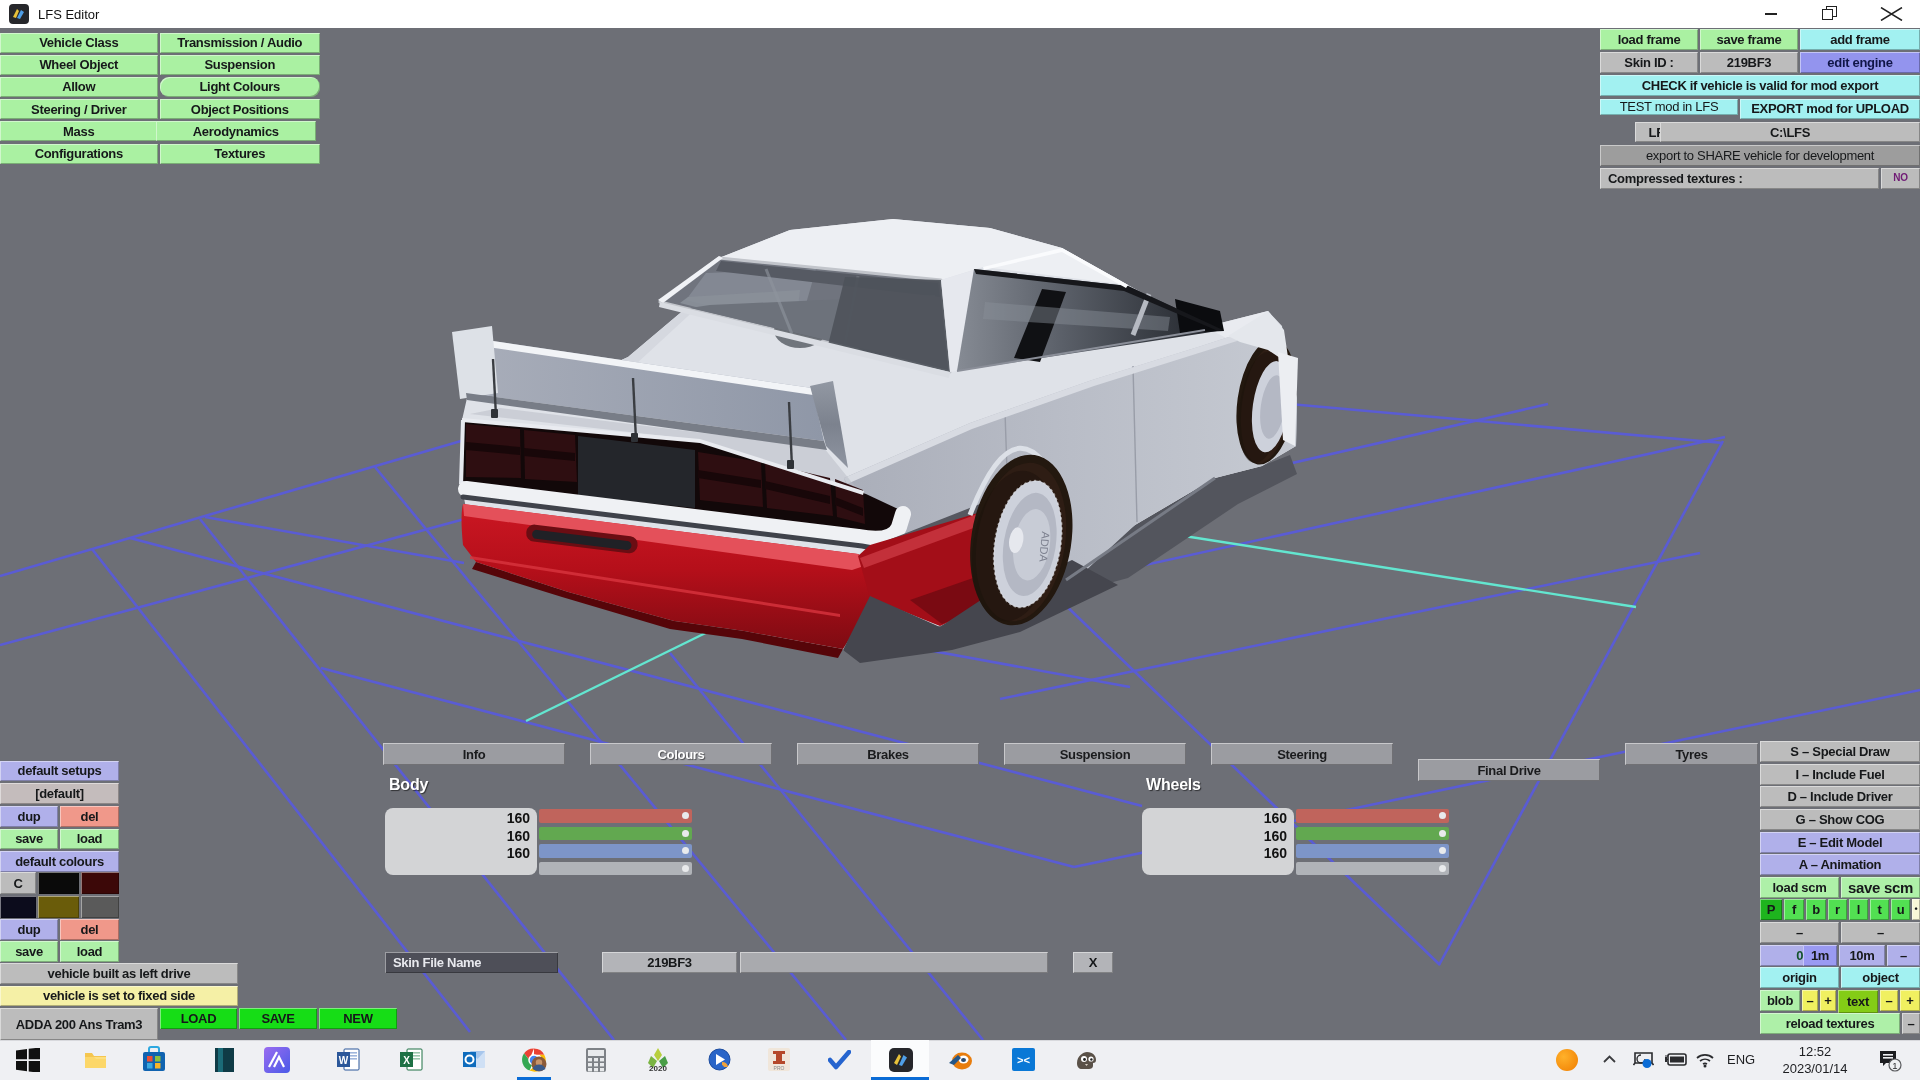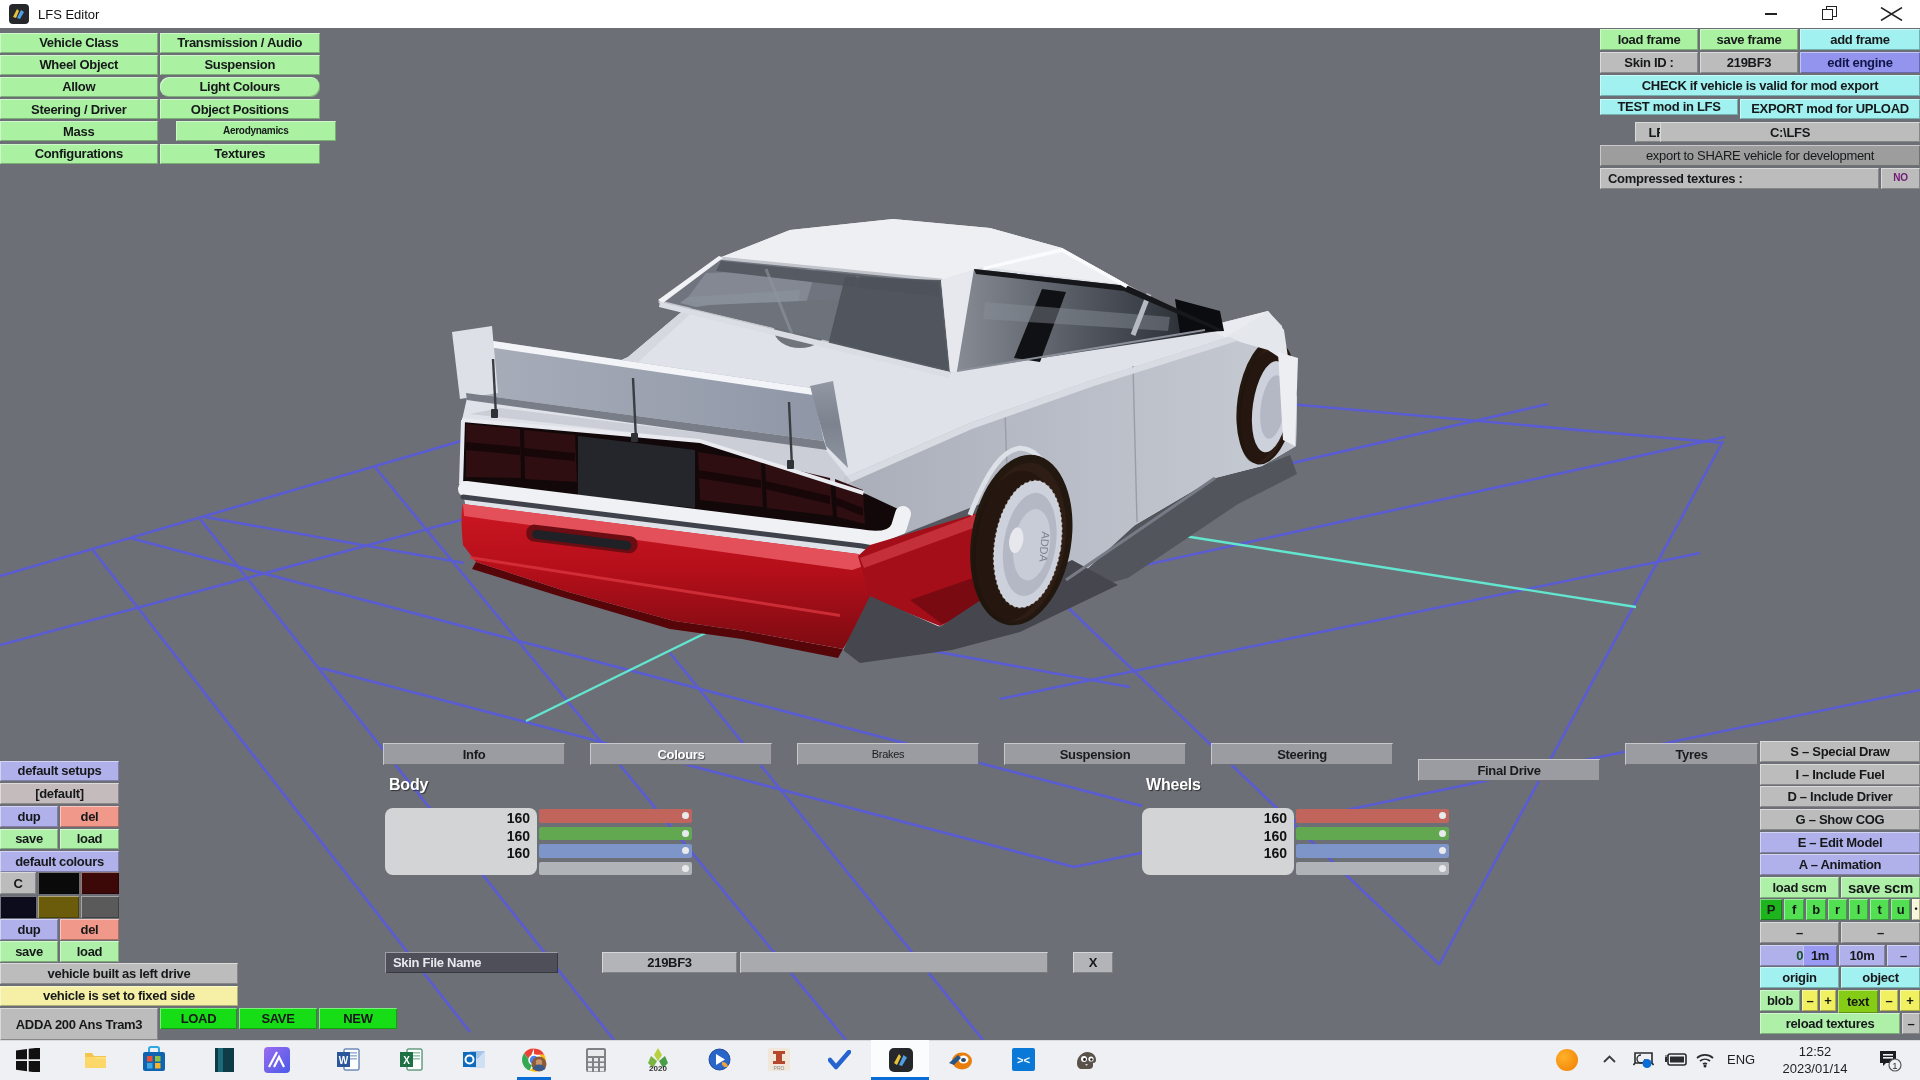--- a/index.html
+++ b/index.html
@@ -173,40 +173,40 @@
     </svg>
 <div class="b" style="left:0px;top:32.5px;width:157.5px;height:20px;background:#aaf1a2;font-size:13px;color:#16181a;font-weight:700;">Vehicle Class</div>
 <div class="b" style="left:160px;top:32.5px;width:159.5px;height:20px;background:#aaf1a2;font-size:13px;color:#16181a;font-weight:700;">Transmission / Audio</div>
 <div class="b" style="left:0px;top:54.7px;width:157.5px;height:20px;background:#aaf1a2;font-size:13px;color:#16181a;font-weight:700;">Wheel Object</div>
 <div class="b" style="left:160px;top:54.7px;width:159.5px;height:20px;background:#aaf1a2;font-size:13px;color:#16181a;font-weight:700;">Suspension</div>
 <div class="b" style="left:0px;top:76.9px;width:157.5px;height:20px;background:#aaf1a2;font-size:13px;color:#16181a;font-weight:700;">Allow</div>
 <div class="b" style="left:160px;top:76.9px;width:159.5px;height:20px;background:#aaf1a2;font-size:13px;color:#16181a;font-weight:700;border-radius:9px;">Light Colours</div>
 <div class="b" style="left:0px;top:99.1px;width:157.5px;height:20px;background:#aaf1a2;font-size:13px;color:#16181a;font-weight:700;">Steering / Driver</div>
 <div class="b" style="left:160px;top:99.1px;width:159.5px;height:20px;background:#aaf1a2;font-size:13px;color:#16181a;font-weight:700;">Object Positions</div>
 <div class="b" style="left:0px;top:121.3px;width:157.5px;height:20px;background:#aaf1a2;font-size:13px;color:#16181a;font-weight:700;">Mass</div>
-<div class="b" style="left:176px;top:121.3px;width:159.5px;height:20px;background:#aaf1a2;font-size:10px;color:#16181a;font-weight:700;">Aerodynamics</div>
+<div class="b" style="left:156px;top:121.3px;width:159.5px;height:20px;background:#aaf1a2;font-size:13px;color:#16181a;font-weight:700;">Aerodynamics</div>
 <div class="b" style="left:0px;top:143.5px;width:157.5px;height:20px;background:#aaf1a2;font-size:13px;color:#16181a;font-weight:700;">Configurations</div>
 <div class="b" style="left:160px;top:143.5px;width:159.5px;height:20px;background:#aaf1a2;font-size:13px;color:#16181a;font-weight:700;">Textures</div>
 <div class="b" style="left:1600px;top:29.0px;width:98px;height:20.5px;background:#aaf1a2;font-size:13px;color:#16181a;font-weight:700;">load frame</div>
 <div class="b" style="left:1700px;top:29.0px;width:98px;height:20.5px;background:#aaf1a2;font-size:13px;color:#16181a;font-weight:700;">save frame</div>
 <div class="b" style="left:1800px;top:29.0px;width:120px;height:20.5px;background:#a2f1f1;font-size:13px;color:#16181a;font-weight:700;">add frame</div>
 <div class="b" style="left:1600px;top:52.2px;width:98px;height:20.5px;background:#bcbcbc;font-size:13px;color:#16181a;font-weight:700;">Skin ID :</div>
 <div class="b" style="left:1700px;top:52.2px;width:98px;height:20.5px;background:#bcbcbc;font-size:13px;color:#16181a;font-weight:700;">219BF3</div>
 <div class="b" style="left:1800px;top:52.2px;width:120px;height:20.5px;background:#9394ee;font-size:13px;color:#101548;font-weight:700;">edit engine</div>
 <div class="b" style="left:1600px;top:75.4px;width:320px;height:20.5px;background:#a2f1f1;font-size:13px;color:#16181a;font-weight:700;">CHECK if vehicle is valid for mod export</div>
-<div class="b" style="left:1600px;top:98.6px;width:138px;height:16px;background:#a2f1f1;font-size:13px;color:#16181a;font-weight:700;">TEST mod in LFS</div>
+<div class="b" style="left:1600px;top:98.6px;width:138px;height:16px;background:#a2f1f1;font-size:13px;color:#16181a;font-weight:400;">TEST mod in LFS</div>
 <div class="b" style="left:1740px;top:98.6px;width:180px;height:20.5px;background:#a2f1f1;font-size:13px;color:#16181a;font-weight:700;">EXPORT mod for UPLOAD</div>
 <div class="b" style="left:1600px;top:121.8px;width:58px;height:20.5px;background:#bcbcbc;font-size:13px;color:#16181a;font-weight:700;margin-left:35px;">LFS :</div>
 <div class="b" style="left:1660px;top:121.8px;width:260px;height:20.5px;background:#bcbcbc;font-size:13px;color:#16181a;font-weight:700;">C:\LFS</div>
 <div class="b" style="left:1600px;top:145.0px;width:320px;height:20.5px;background:#9d9d9d;font-size:13px;color:#16181a;font-weight:400;">export to SHARE vehicle for development</div>
 <div class="b" style="left:1600px;top:168.2px;width:279px;height:20.5px;background:#bcbcbc;font-size:13px;color:#16181a;font-weight:700;justify-content:flex-start;padding-left:8px;width:271px;">Compressed textures :</div>
 <div class="b" style="left:1881px;top:168.2px;width:39px;height:20.5px;background:#bcbcbc;font-size:10px;color:#701a75;font-weight:700;">NO</div>
 <div class="b" style="left:383px;top:743px;width:182px;height:22px;background:#9b9ca1;font-size:13px;color:#1a1b1d;font-weight:700;">Info</div>
 <div class="b" style="left:590px;top:743px;width:182px;height:22px;background:#9b9ca1;font-size:13px;color:#ffffff;font-weight:700;text-shadow:1px 1px 1px rgba(0,0,0,0.5);">Colours</div>
-<div class="b" style="left:797px;top:743px;width:182px;height:22px;background:#9b9ca1;font-size:11px;color:#1a1b1d;font-weight:400;">Brakes</div>
+<div class="b" style="left:797px;top:743px;width:182px;height:22px;background:#9b9ca1;font-size:13px;color:#1a1b1d;font-weight:700;">Brakes</div>
 <div class="b" style="left:1004px;top:743px;width:182px;height:22px;background:#9b9ca1;font-size:13px;color:#1a1b1d;font-weight:700;">Suspension</div>
 <div class="b" style="left:1211px;top:743px;width:182px;height:22px;background:#9b9ca1;font-size:13px;color:#1a1b1d;font-weight:700;">Steering</div>
 <div class="b" style="left:1418px;top:743px;width:182px;height:22px;background:#9b9ca1;font-size:13px;color:#1a1b1d;font-weight:700;margin-top:16px;">Final Drive</div>
 <div class="b" style="left:1625px;top:743px;width:133px;height:22px;background:#9b9ca1;font-size:13px;color:#1a1b1d;font-weight:700;">Tyres</div>
 <div class="lab" style="left:389px;top:776px;font-size:16px;">Body</div>
     <div style="position:absolute;left:385px;top:808px;width:152px;height:67px;background:#d3d4d6;border-radius:8px;"></div>
     <div style="position:absolute;left:539px;top:809px;width:153px;height:13.5px;background:#c0645c;border-radius:2px;"></div>
     <div style="position:absolute;left:682px;top:812px;width:7px;height:7px;border-radius:50%;background:#e8eaec;"></div>
     <div style="position:absolute;left:539px;top:826.5px;width:153px;height:13.5px;background:#62a850;border-radius:2px;"></div>
     <div style="position:absolute;left:682px;top:829.5px;width:7px;height:7px;border-radius:50%;background:#e8eaec;"></div>

